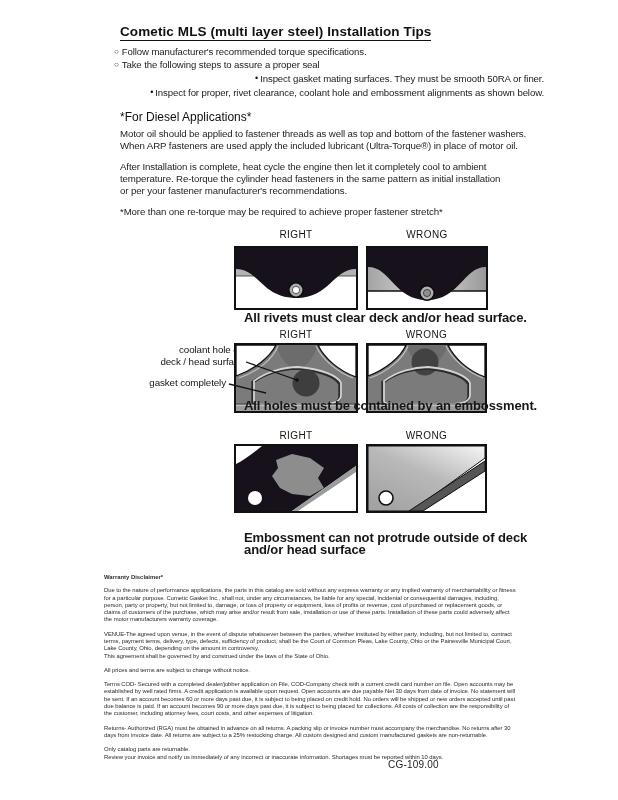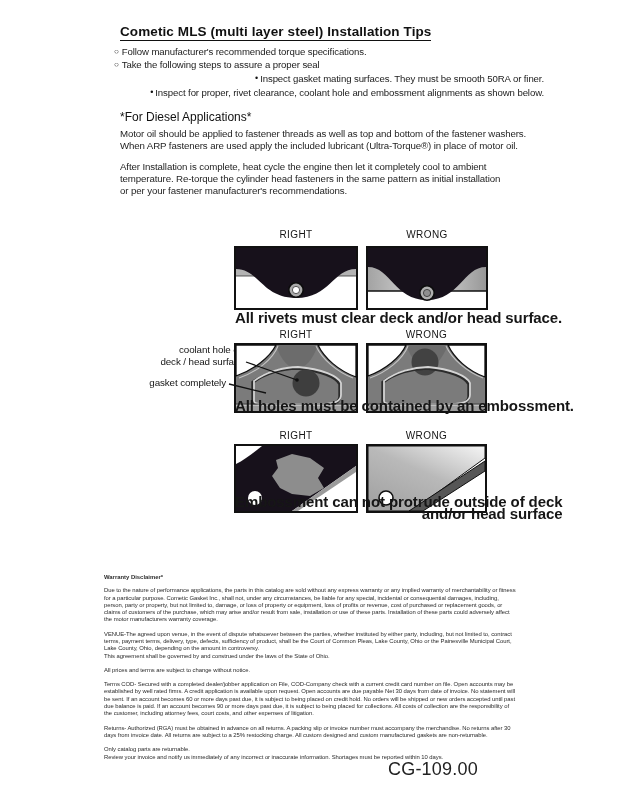--- a/index.html
+++ b/index.html
@@ -15,48 +15,49 @@
     border-bottom:1.6px solid #111;padding-bottom:1px;letter-spacing:.1px;margin-bottom:5px;
   }
   .tip{font-size:9.6px;line-height:12px;letter-spacing:-.1px;margin-left:-6px;}
   .tip .marker{font-size:8px;position:relative;top:-1px;margin-right:3px;color:#222;}
   .subtip{font-size:9.6px;line-height:14px;letter-spacing:-.1px;margin-left:21px;text-align:right;}
   .subtip .marker{font-size:9px;position:relative;top:-1px;margin-right:2px;color:#111;}
   .diesel-heading{font-size:12px;font-weight:normal;color:#111;margin-top:10px;margin-bottom:4px;}
   .para{font-size:9.7px;line-height:12px;letter-spacing:-.12px;white-space:pre-line;margin-bottom:9px;color:#1e1e1e;}
   
   .rw-label{font-size:10px;letter-spacing:.4px;color:#141414;text-align:center;}
-  .caption{font-size:15px;font-weight:bold;color:#161616;letter-spacing:-.1px;white-space:pre-line;line-height:11.5px;}
+  .caption{font-size:13px;font-weight:bold;color:#161616;letter-spacing:-.1px;white-space:pre-line;line-height:11.5px;margin-left:9px;}
   .dbox svg{display:block;}
   .callout{font-size:9.8px;line-height:11.5px;color:#141414;text-align:right;white-space:pre-line;letter-spacing:-.1px;}
   #pointer-overlay{left:0;top:0;pointer-events:none;z-index:5;}
   
   #legal{left:104px;top:574px;width:413px;color:#2b2b2b;}
   #legal .lg-head{font-size:5.9px;font-weight:bold;line-height:7.2px;margin-bottom:6px;}
   .lg-p{font-size:5.9px;line-height:7.3px;letter-spacing:-.05px;}
   .lg-gap{margin-bottom:7px;}
-  #page-number{left:388px;top:759px;font-size:18px;color:#222;letter-spacing:.2px;}
+  #page-number{left:388px;top:759px;font-size:10px;color:#222;letter-spacing:.2px;}
 </style>
 </head>
 <body>
 
 <div id="content-top" class="abs">
   <div class="doc-title">Cometic MLS (multi layer steel) Installation Tips</div>
 
   <div class="tip"><span class="marker">○</span><span>Follow manufacturer's recommended torque specifications.</span></div>
   <div class="tip"><span class="marker">○</span><span>Take the following steps to assure a proper seal</span></div>
   <div class="subtip"><span class="marker">•</span><span>Inspect gasket mating surfaces.  They must be smooth 50RA or finer.</span></div>
   <div class="subtip"><span class="marker">•</span><span>Inspect for proper, rivet clearance, coolant hole and embossment alignments as shown below.</span></div>
 
   <div class="diesel-heading">*For Diesel Applications*</div>
   <div class="para">Motor oil should be applied to fastener threads as well as top and bottom of the fastener washers.
 When ARP fasteners are used apply the included lubricant (Ultra-Torque®) in place of motor oil.</div>
   <div class="para">After Installation is complete, heat cycle the engine then let it completely cool to ambient
 temperature. Re-torque the cylinder head fasteners in the same pattern as initial installation
 or per your fastener manufacturer's recommendations.</div>
+  <div class="para">*More than one re-torque may be required to achieve proper fastener stretch*</div>
 </div>
 
 <div class="abs rw-label" style="left:234px;top:229px;width:124px;">RIGHT</div>
 <div class="abs rw-label" style="left:366px;top:229px;width:122px;">WRONG</div>
 
 <div class="abs dbox" style="left:234px;top:246px;">
   <svg width="124" height="64" viewBox="0 0 124 64">
     <rect x="1" y="1" width="122" height="62" fill="#ffffff" stroke="#111" stroke-width="2"></rect>
     <rect x="2" y="23" width="120" height="7" fill="#b3b3b3"></rect>
     <line x1="2" y1="30" x2="122" y2="30" stroke="#333" stroke-width="0.8"></line>
@@ -146,21 +147,21 @@
           <stop offset="0.5" stop-color="#b9b9b9"></stop>
           <stop offset="1" stop-color="#a3a3a3"></stop>
       </linearGradient>
     </defs>
     <rect x="1" y="1" width="119" height="67" fill="#ffffff" stroke="#111" stroke-width="2"></rect>
     <path d="M2,2 H119 V14 L46,67 H2 Z" fill="url(#g3)" stroke="#111" stroke-width="1"></path>
     <polygon points="119,17 119,27 57,67 43,67" fill="#565656" stroke="#0f0f0f" stroke-width="1"></polygon>
     <circle cx="20" cy="54" r="7" fill="#ffffff" stroke="#111" stroke-width="1.6"></circle>
   </svg>
 </div>
-<div class="abs caption" style="left:235px;top:496px;text-align:right;">Embossment can not protrude outside of deck
+<div class="abs caption" style="left:235px;top:532px;">Embossment can not protrude outside of deck
 and/or head surface</div>
 
 <svg id="pointer-overlay" class="abs" width="618" height="800" viewBox="0 0 618 800">
   <line x1="246" y1="362" x2="297" y2="380" stroke="#111" stroke-width="1.3"></line>
   <circle cx="297" cy="380" r="1.8" fill="#111"></circle>
   <line x1="229" y1="384" x2="266" y2="393" stroke="#111" stroke-width="1.3"></line>
 </svg>
 
 <div id="legal" class="abs">
   <div class="lg-head">Warranty Disclaimer*</div>

